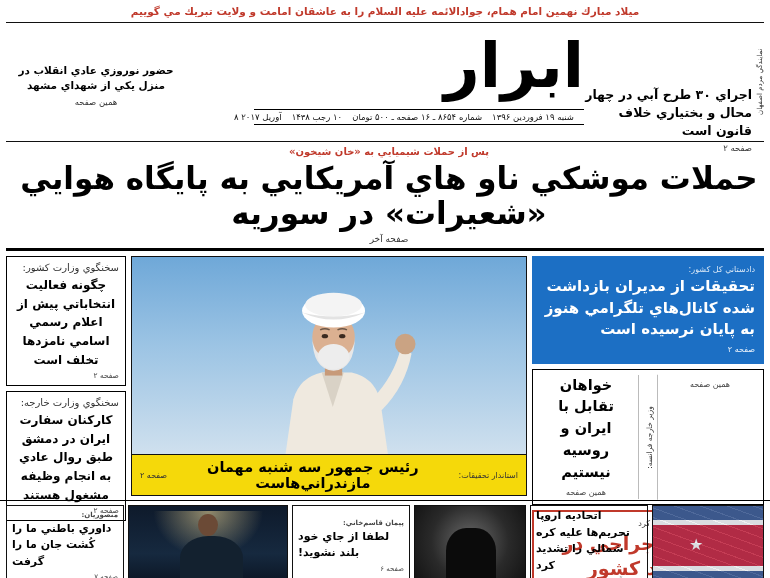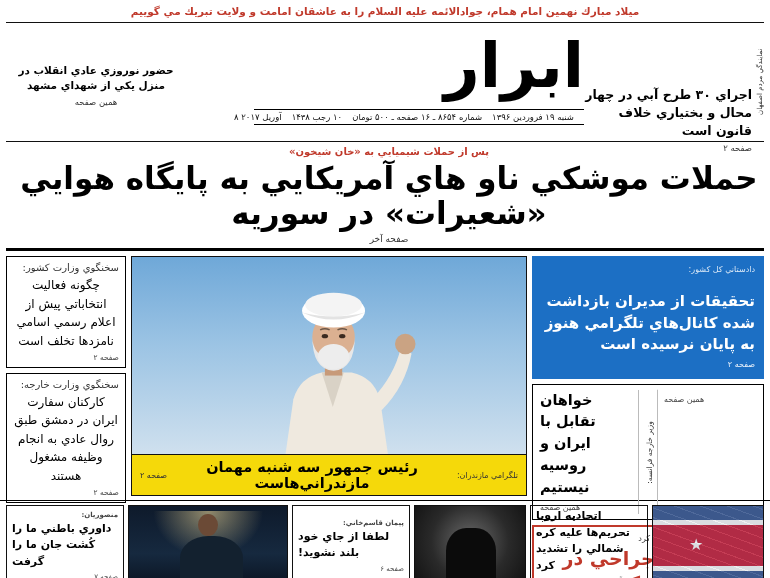--- a/index.html
+++ b/index.html
@@ -165,21 +165,21 @@
     text-align:center;
     border-left:1px solid #bbb;
     padding-left:3px;
   }
   .box-white .body{
     flex:1;
     font-size:14.5px;
     font-weight:bold;
     line-height:1.5;
     color:#000;
-    text-align:left;
+    text-align:center;
   }
   .box-white .pg{display:block;font-size:8px;font-weight:normal;color:#444;margin-top:4px;}
 
   .box-red{
     border:2px solid #c0392b;
     padding:7px 9px 5px 9px;
     text-align:center;
   }
   .box-red .label{
     font-size:8px;color:#333;text-align:right;display:block;margin-bottom:3px;
@@ -213,21 +213,21 @@
 
   
   .box-thin{
     border:1px solid #000;
     padding:5px 6px;
     flex:1;
     display:flex;flex-direction:column;
   }
   .box-thin .lbl{font-size:10px;color:#333;margin-bottom:3px;text-align:right;}
   .box-thin .t{
-    font-size:12px;font-weight:normal;line-height:1.55;color:#000;text-align:center;flex:1;
+    font-size:12px;font-weight:bold;line-height:1.55;color:#000;text-align:center;flex:1;
   }
   .box-thin .pg{font-size:7.5px;font-weight:normal;color:#444;text-align:right;margin-top:2px;}
 
   
   .bottom{
     display:flex;flex-direction:row;
     padding:4px 6px 6px 6px;
     gap:4px;
     height:92px;
     box-sizing:border-box;
@@ -309,21 +309,21 @@
       <span class="pg">صفحه آخر</span>
     </div>
   </div>
   <div class="thickrule"></div>
 
   <div class="midgrid">
 
     <div class="col-right">
 
       <div class="box-blue">
-        <div style="font-size:8px;font-weight:normal;color:#dbe9f7;text-align:right;margin-bottom:15px;">دادستاني كل كشور:</div>
+        <div style="font-size:8px;font-weight:normal;color:#dbe9f7;text-align:right;margin-bottom:0;">دادستاني كل كشور:</div>
         <span>تحقيقات از مديران بازداشت شده كانال‌هاي تلگرامي هنوز به پايان نرسيده است</span>
         <span class="pg">صفحه ۲</span>
       </div>
 
       <div class="box-white">
         <div class="body">
           <span class="pg">همين صفحه</span>
         </div>
         <div class="side">
           <span>وزير خارجه فرانسه:</span>
@@ -364,21 +364,21 @@
           <ellipse cx="101" cy="30" rx="36" ry="15" fill="#f4f4f4"></ellipse>
           <path d="M61 40 Q101 58 141 40 Q101 50 61 40Z" fill="#e3e3e3"></path>
 
           <ellipse cx="90" cy="70" rx="4" ry="2.6" fill="#3a2a20"></ellipse>
           <ellipse cx="112" cy="70" rx="4" ry="2.6" fill="#3a2a20"></ellipse>
           <path d="M84 62 Q90 59 96 62" stroke="#6b5647" stroke-width="2" fill="none"></path>
           <path d="M106 62 Q112 59 118 62" stroke="#6b5647" stroke-width="2" fill="none"></path>
         </svg>
       </div>
       <div class="caption-yellow">
-        <span class="lbl">تلگرامي مازندران:</span>
+        <span class="lbl">استاندار تحقيقات:</span>
         <span class="txt">رئيس جمهور سه شنبه مهمان مازندراني‌هاست</span>
         <span class="pg">صفحه ۲</span>
       </div>
     </div>
 
     <div class="col-left">
       <div class="box-thin">
         <span class="lbl">سخنگوي وزارت كشور:</span>
         <div class="t">چگونه فعاليت انتخاباتي پيش از اعلام رسمي اسامي نامزدها تخلف است</div>
         <span class="pg">صفحه ۲</span>

